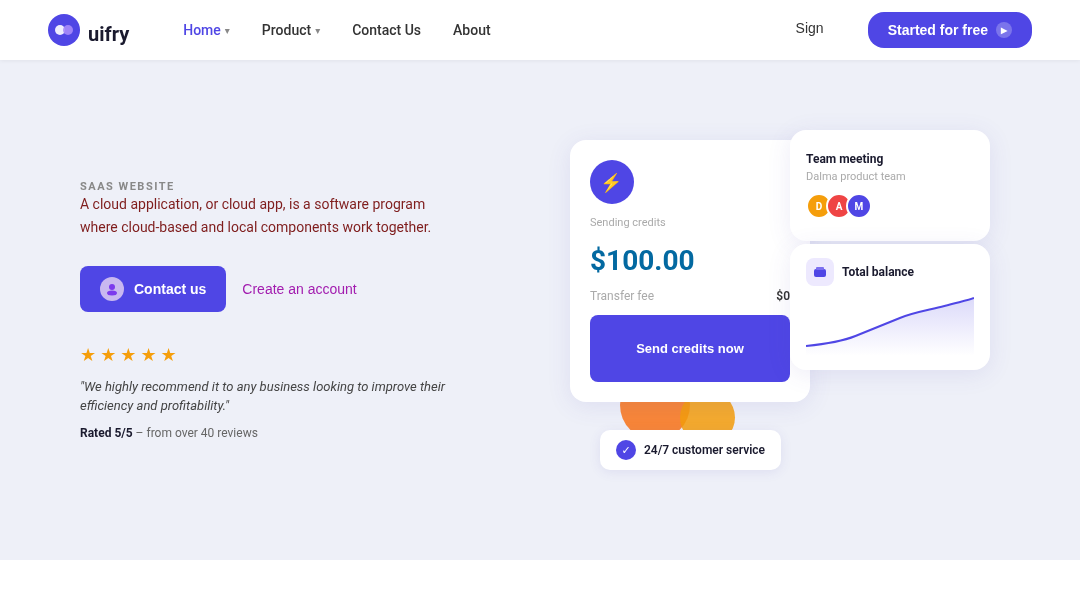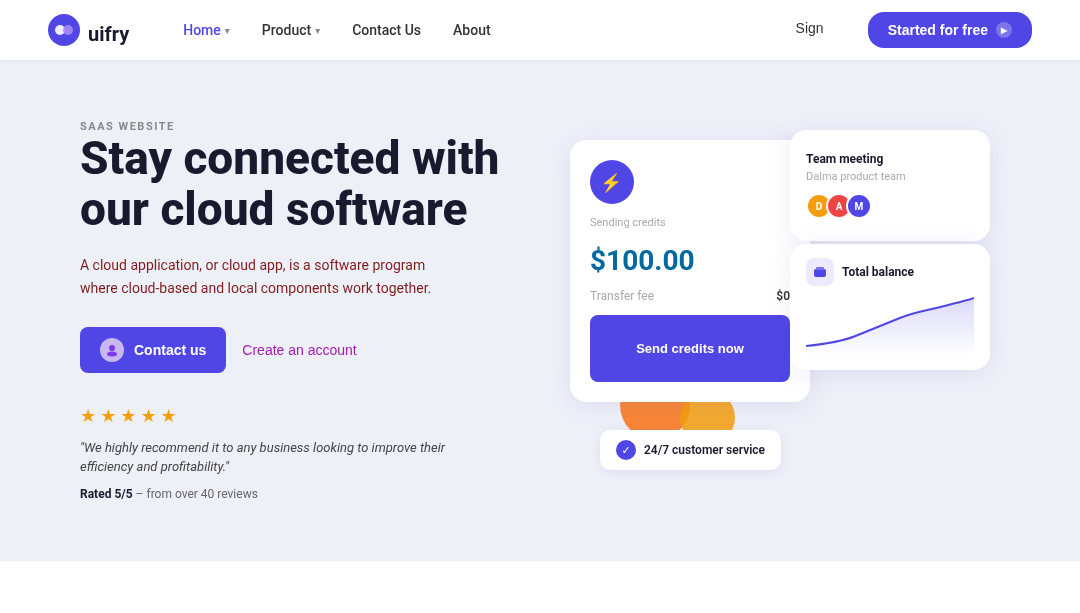--- a/index.html
+++ b/index.html
@@ -379,24 +379,20 @@
     <button class="started-btn">
       <span>Started for free</span>
       <span class="play-icon">▶</span>
     </button>
   </div>
 </nav>
 
 <section class="hero">
   <div class="hero-left">
     <div class="saas-badge">SAAS WEBSITE</div>
-    <h1 class="hero-title">
-      <span>Stay connected with</span><br>
-      <span>our cloud software</span>
-    </h1>
     <p class="hero-desc">A cloud application, or cloud app, is a software program where cloud-based and local components work together.</p>
     <div class="hero-actions">
       <button class="contact-us-btn">
         <div class="avatar-small">
           <svg width="14" height="14" viewBox="0 0 14 14" fill="none">
             <circle cx="7" cy="5" r="3" fill="#7c3aed"></circle>
             <ellipse cx="7" cy="11" rx="5" ry="2.5" fill="#7c3aed"></ellipse>
           </svg>
         </div>
         <span>Contact us</span>

